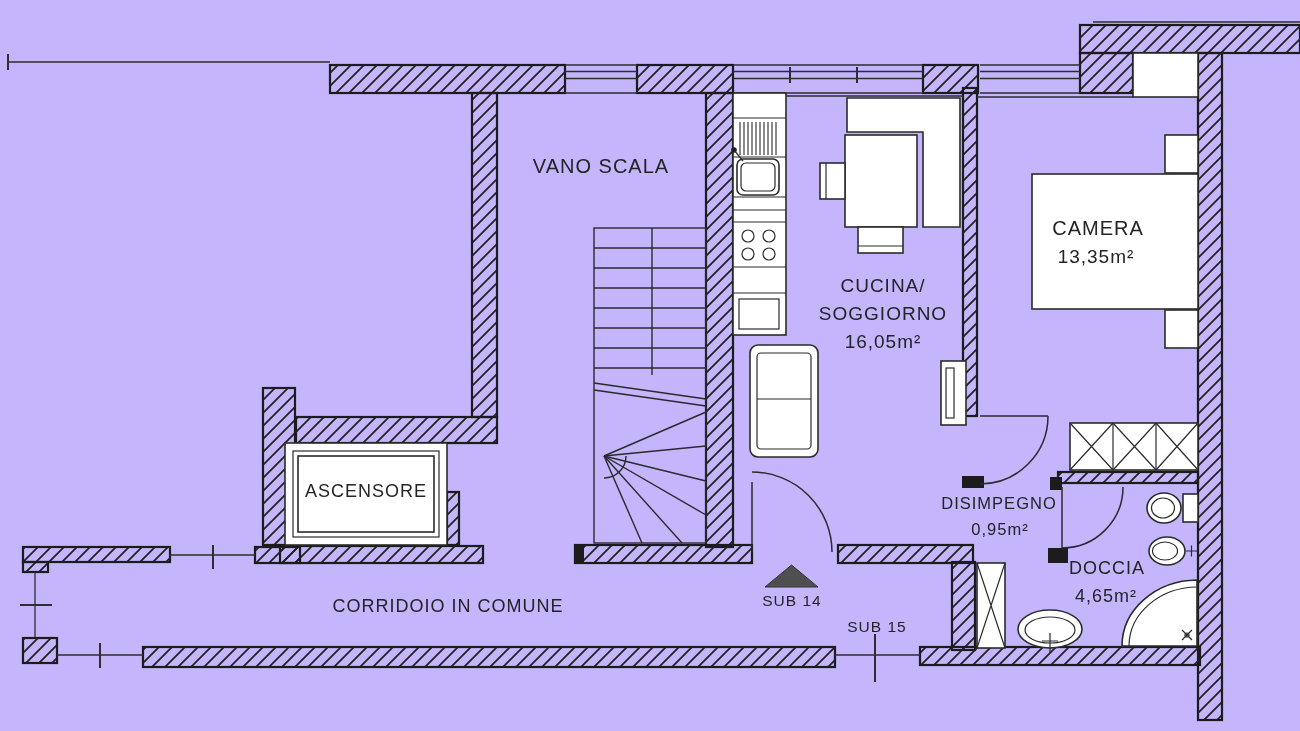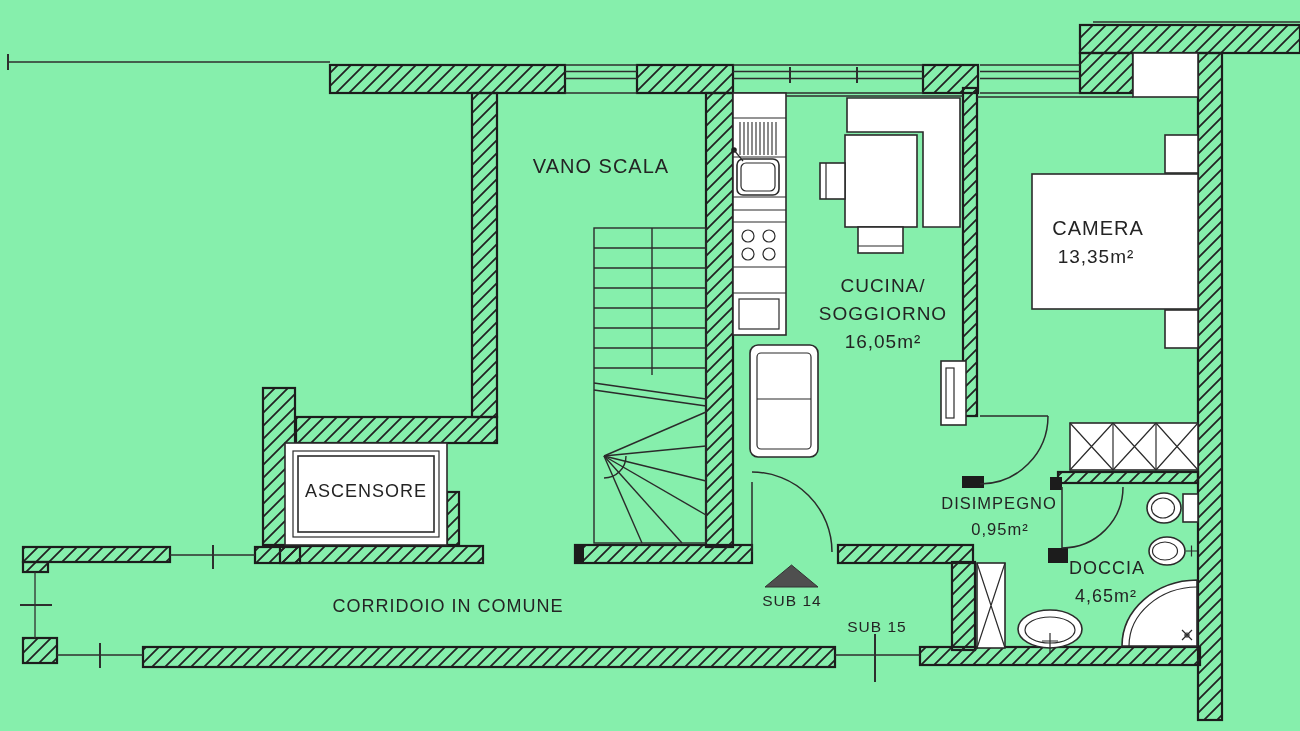--- a/index.html
+++ b/index.html
@@ -1,16 +1,16 @@
 <!DOCTYPE html>
 <html><head>
 <meta charset="utf-8">
 <style>
   html,body{margin:0;padding:0;background:#ffffff;}
-  .page{width:1300px;height:731px;background:#86efac;position:relative;overflow:hidden;}
+  .page{width:1300px;height:731px;background:#c4b5fd;position:relative;overflow:hidden;}
   svg{display:block;}
   .wall{fill:url(#hatch);stroke:#1c1c1c;stroke-width:2.2;}
   .jamb{fill:#1c1c1c;stroke:none;}
   .thin{stroke:#2e2e2e;stroke-width:1.3;fill:none;}
   .tick{stroke:#2e2e2e;stroke-width:2;fill:none;}
   .furn{fill:#ffffff;stroke:#2b2b2b;stroke-width:1.6;}
   .furn2{fill:none;stroke:#2b2b2b;stroke-width:1.2;}
   .door{fill:none;stroke:#2b2b2b;stroke-width:1.5;}
   .stair{fill:none;stroke:#2b2b2b;stroke-width:1.4;}
   .lbl{font-family:"Liberation Sans",sans-serif;fill:#242424;text-anchor:middle;letter-spacing:1px;}

